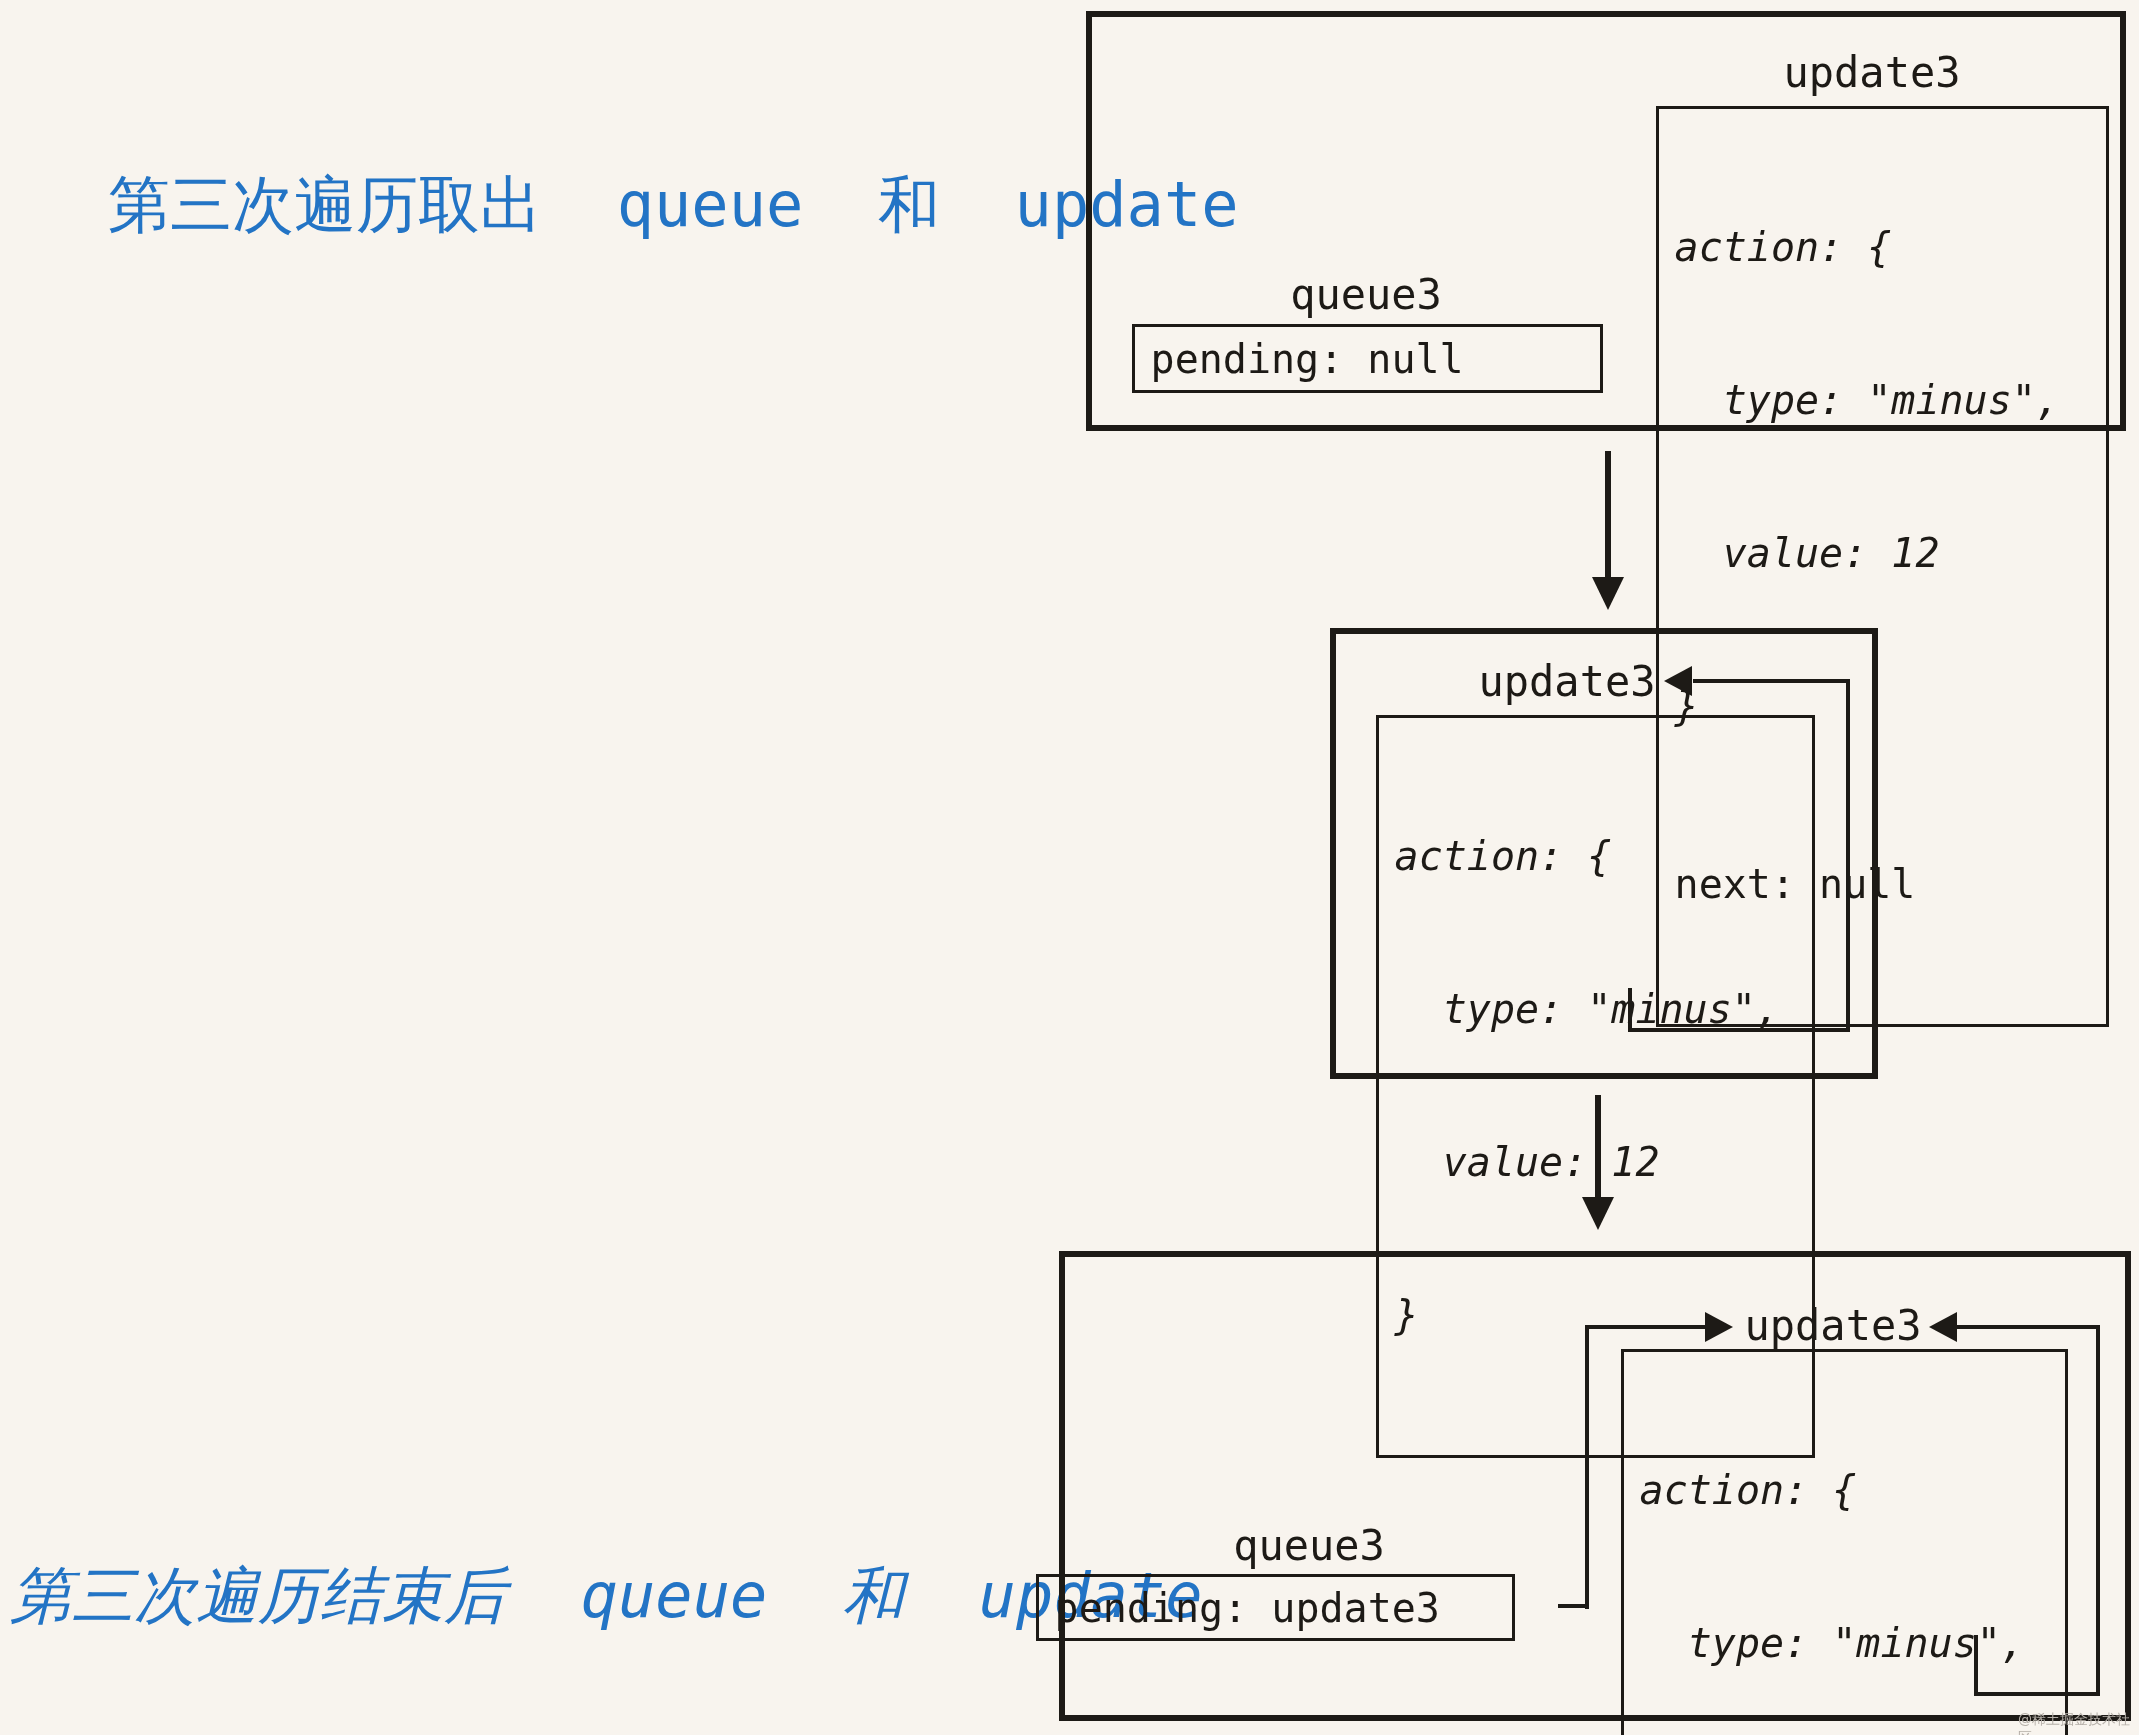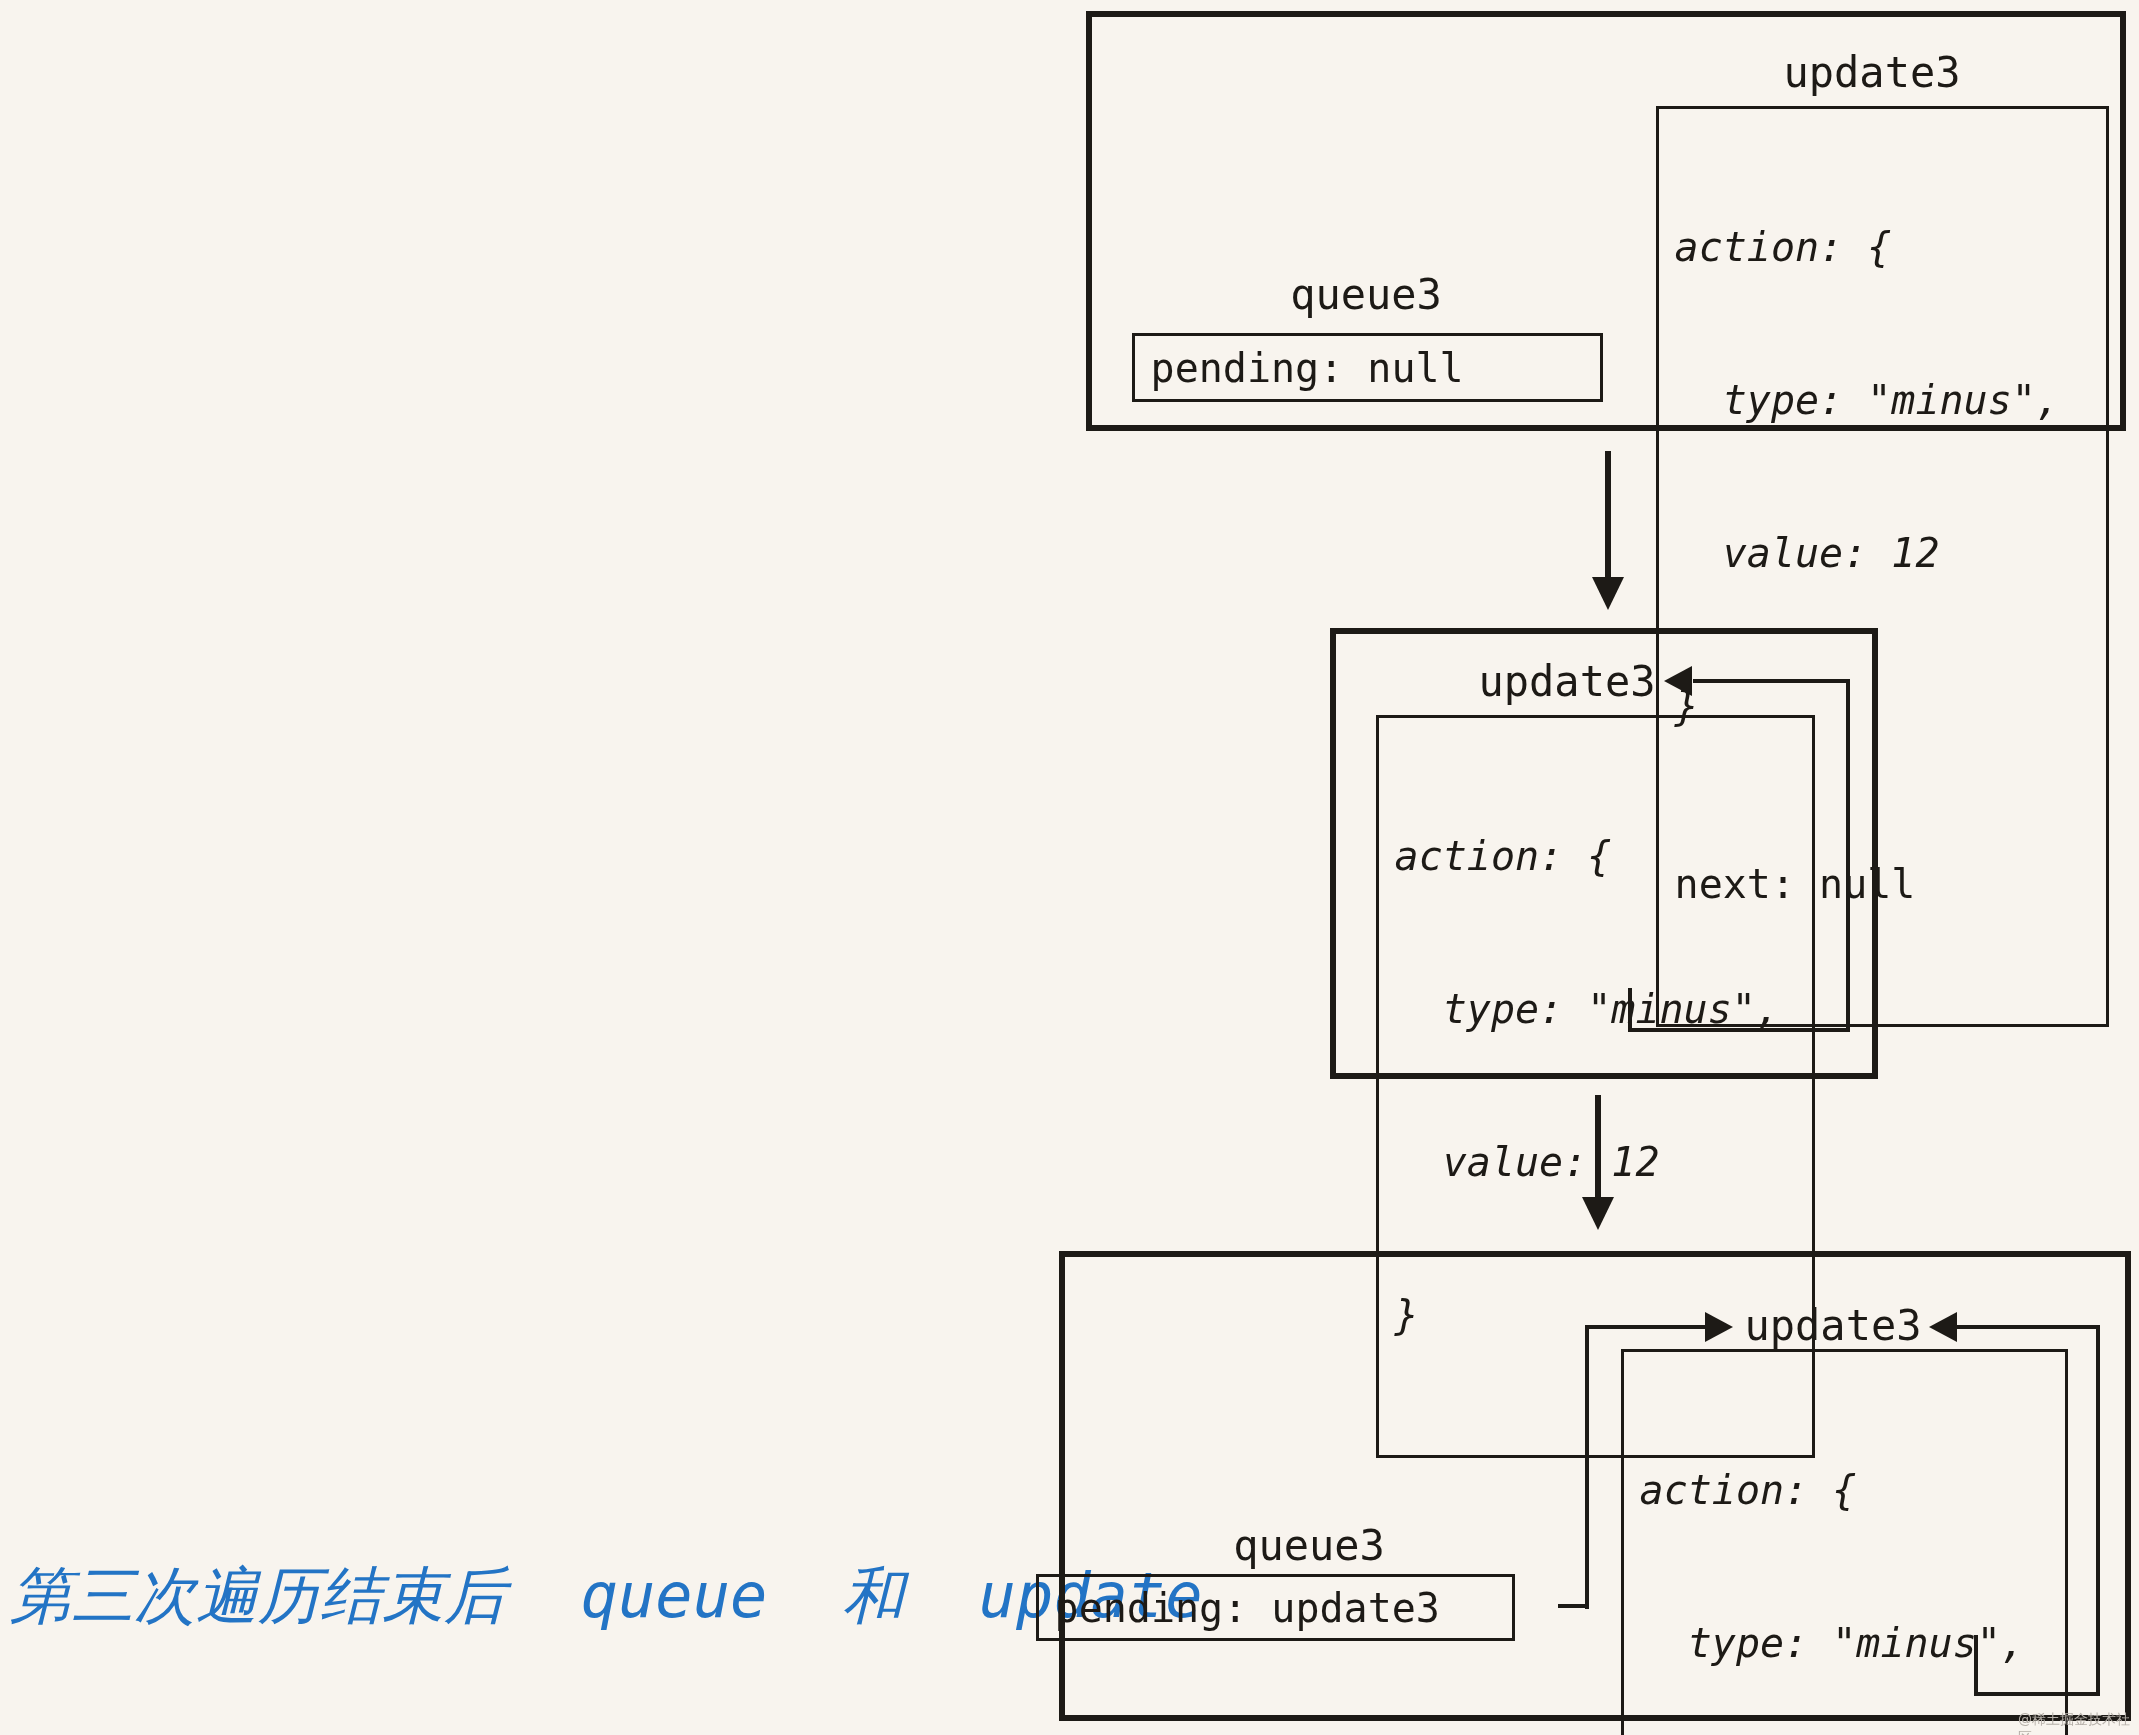--- a/index.html
+++ b/index.html
@@ -90,37 +90,38 @@
     color: var(--watermark);
     font-family: "DejaVu Sans", sans-serif;
     z-index: 5;
   }
 </style>
 </head>
 <body>
 
 <div class="canvas">
 
+  <div class="caption" style="left:108px; top:171px;">第三次遍历取出  queue  和  update</div>
   <div class="caption" style="left:10px; top:1562px;font-style:italic;">第三次遍历结束后  queue  和  update</div>
 
   <div class="box-outer" style="left:1086px; top:10.6px; width:1040px; height:420px;"></div>
 
   <div class="node-label" style="left:1780px; top:48px;">update3</div>
 
   <div class="code-node" style="left:1656px; top:106px; width:453px;">
     <span class="code-line">action: {</span>
     <span class="code-line">  type: "minus",</span>
     <span class="code-line">  value: 12</span>
     <span class="code-line">}</span>
     <span class="next-line">next: null</span>
   </div>
 
   <div class="node-label" style="left:1274px; top:270px;">queue3</div>
 
-  <div class="pending-node" style="left:1132px; top:333px; width:471px; height:69px;">
+  <div class="pending-node" style="left:1132px; top:324px; width:471px; height:69px;">
     <span>pending: null</span>
   </div>
 
   <div class="stem-v" style="left:1605px; top:451px; height:129px;"></div>
   <div class="ah-down" style="left:1592px; top:577px;"></div>
 
   <div class="box-outer" style="left:1330px; top:628px; width:548px; height:451px;"></div>
 
   <div class="node-label" style="left:1475px; top:657px;">update3</div>
 

